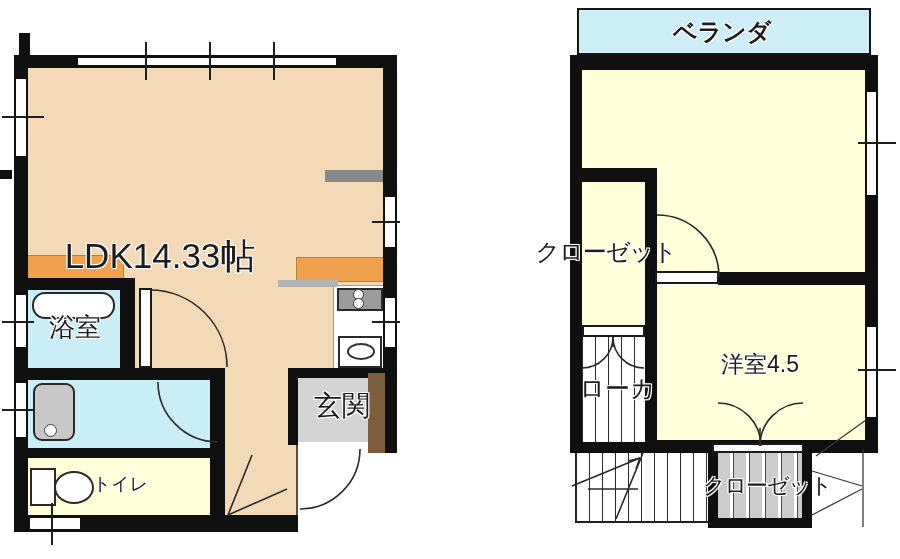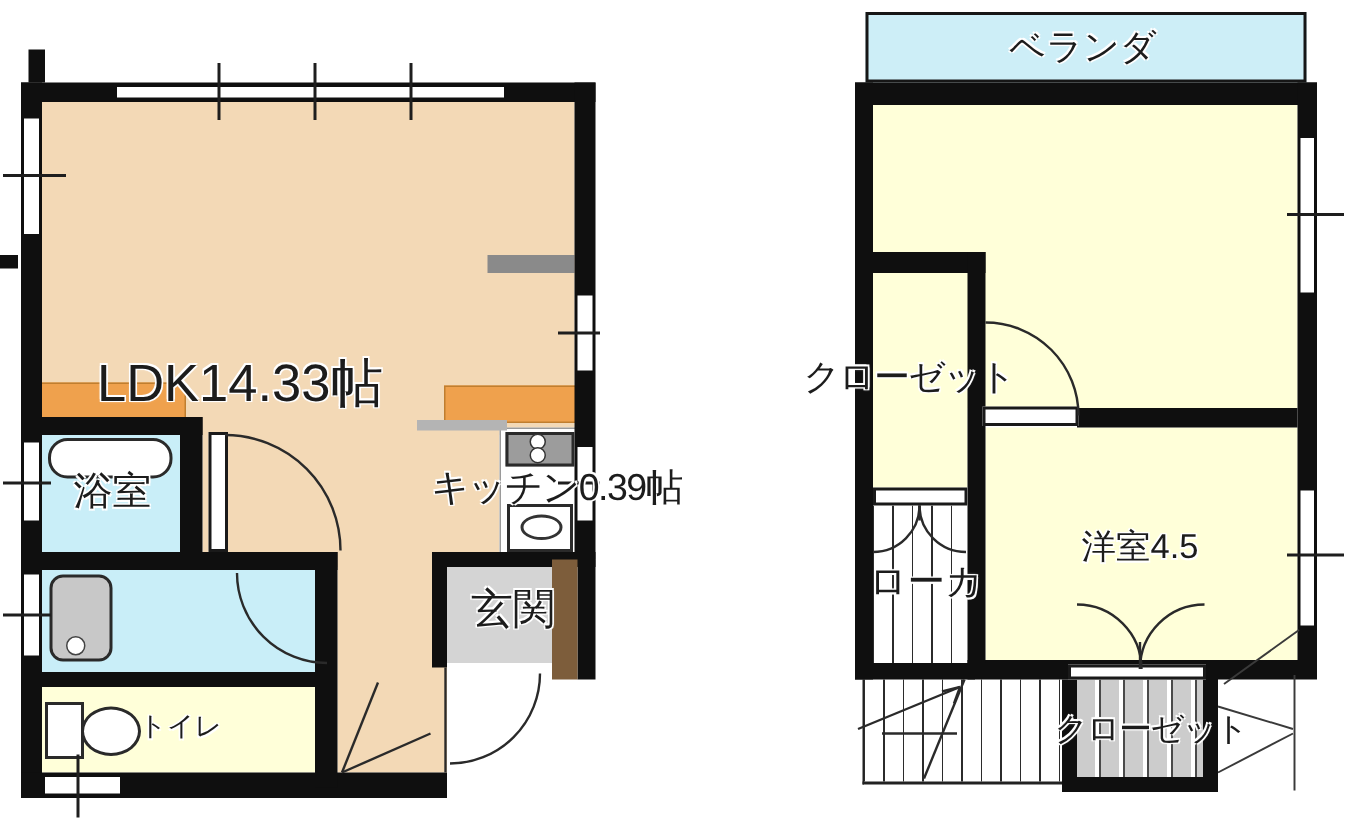--- a/index.html
+++ b/index.html
@@ -183,21 +183,20 @@
       <path d="M812,471 L862,486"></path>
       <path d="M812,515 L862,489"></path>
       <path d="M866,420 L816,456"></path>
     </g>
   </svg>
 
   <span class="lbl" style="left:60px;top:238px;width:200px;font-size:35px;">LDK14.33帖</span>
   <span class="lbl" style="left:40px;top:314px;width:70px;font-size:26px;">浴室</span>
   <span class="lbl" style="left:78px;top:475px;width:85px;font-size:18px;">トイレ</span>
   <span class="lbl" style="left:306px;top:392px;width:72px;font-size:28px;">玄関</span>
-  <span class="lbl" style="left:276px;top:313px;width:190px;font-size:25px;letter-spacing:-1px;">キッチン0.39帖</span>
-
-  <span class="lbl" style="left:577px;top:20px;width:290px;font-size:24px;">ベランダ</span>
+
+  <span class="lbl" style="left:577px;top:20px;width:290px;font-size:24px;font-weight:bold;">ベランダ</span>
   <span class="lbl" style="left:535px;top:240px;width:142px;font-size:24px;letter-spacing:-1px;">クローゼット</span>
   <span class="lbl" style="left:570px;top:376px;width:95px;font-size:25px;">ローカ</span>
   <span class="lbl" style="left:700px;top:353px;width:120px;font-size:23px;">洋室4.5</span>
   <span class="lbl" style="left:703px;top:475px;width:118px;font-size:22px;letter-spacing:-1px;">クローゼット</span>
 
 </div>
 
 </body></html>

